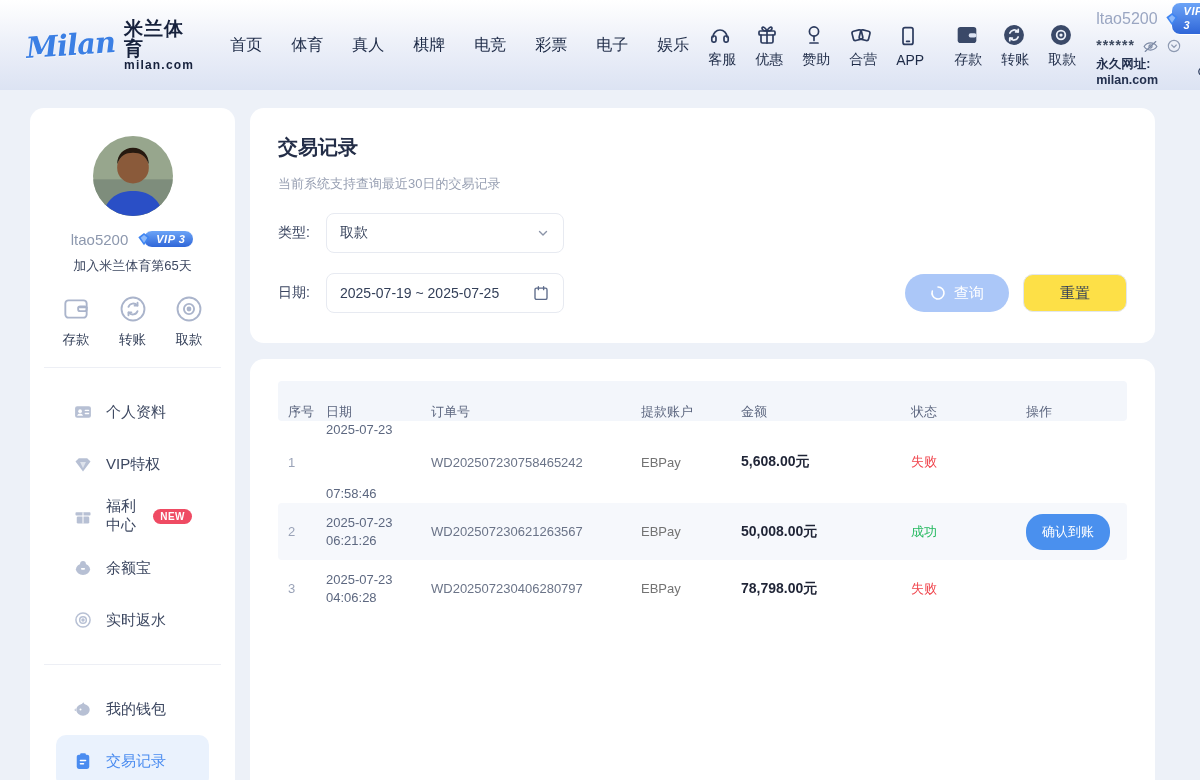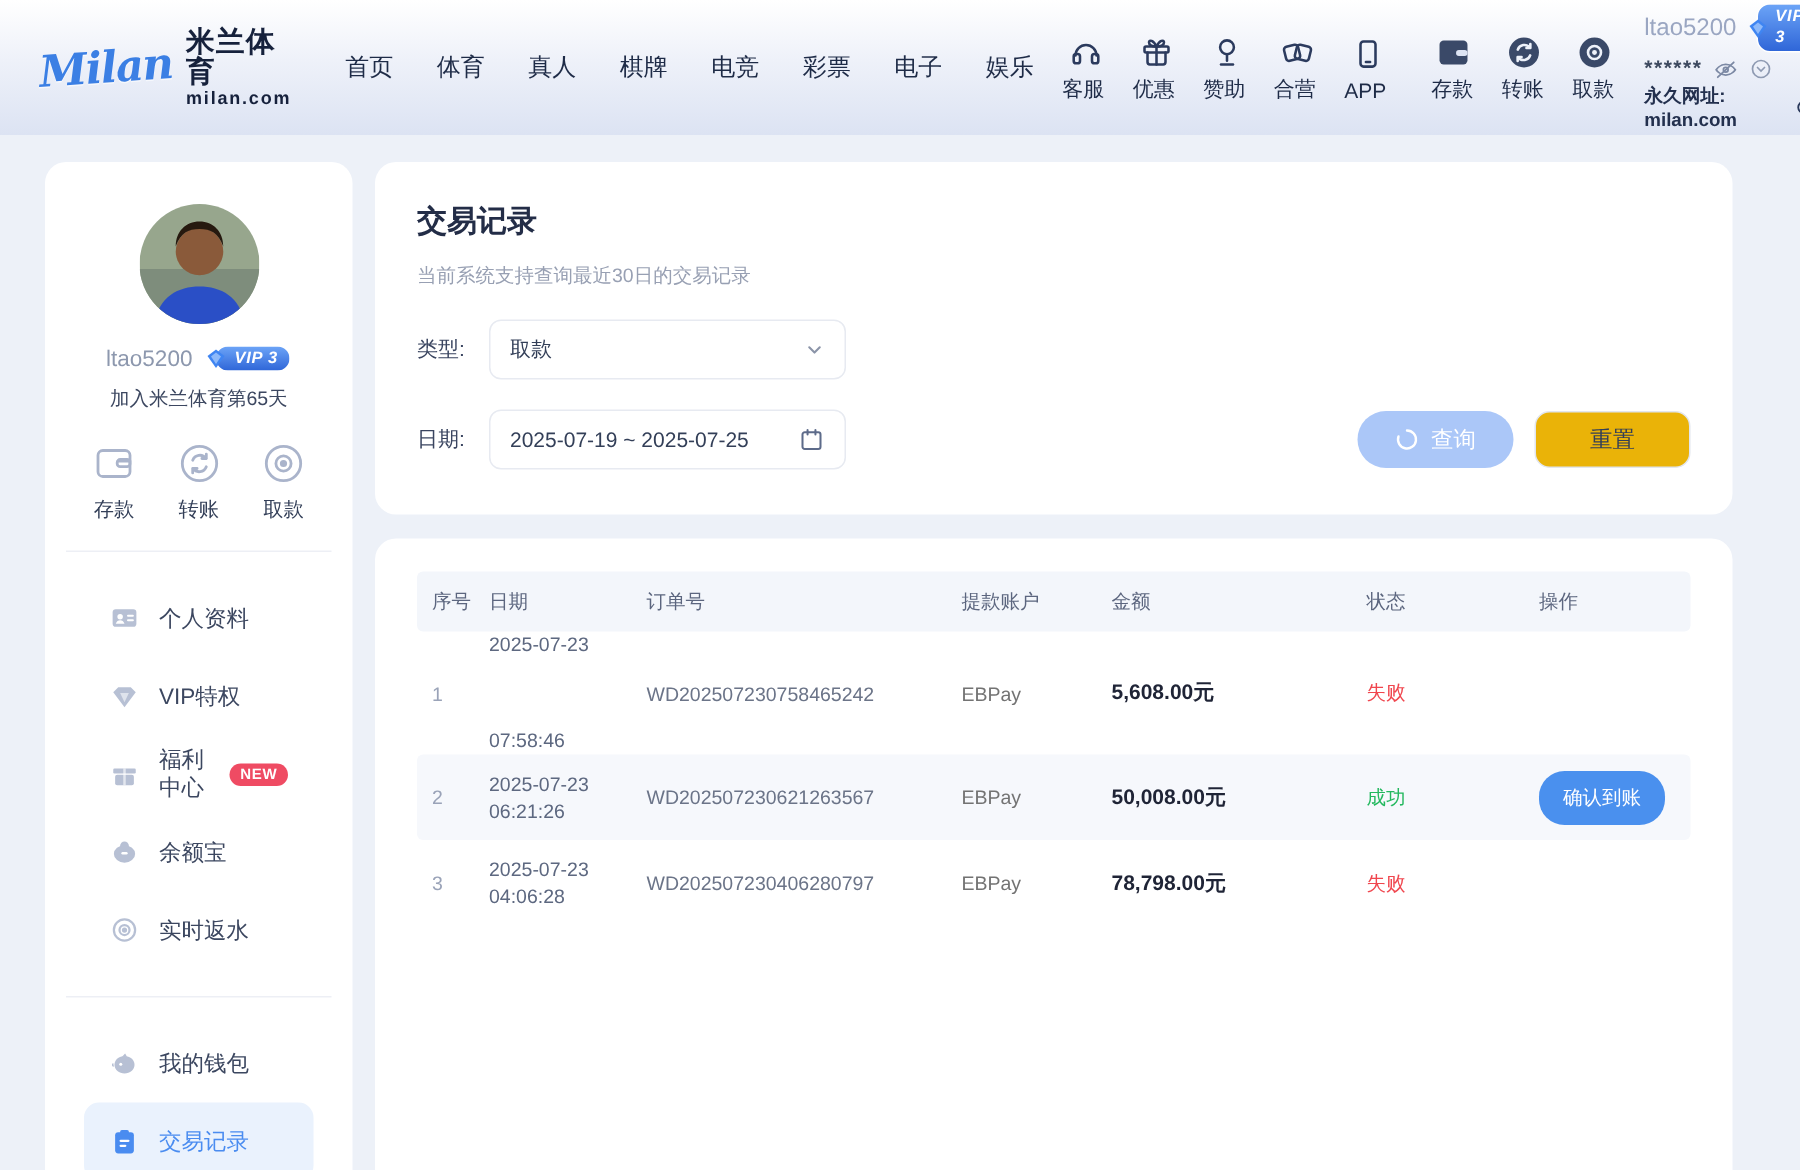--- a/index.html
+++ b/index.html
@@ -22,21 +22,21 @@
     font-size:29px; color:#3b7fe4; transform:rotate(-4deg); letter-spacing:-1px;
     text-shadow:0 1px 0 rgba(255,255,255,.6);
   }
   .logo-text { display:flex; flex-direction:column; line-height:1.05; }
   .logo-cn { font-size:19px; font-weight:800; color:#16213c; letter-spacing:1px;}
   .logo-domain { font-size:12px; font-weight:700; color:#16213c; letter-spacing:1.2px;}
   .nav { display:flex; gap:29px; margin-left:36px; font-size:16px; color:#1e2b47; }
   .nav-item { cursor:pointer; white-space:nowrap; }
 
   .header-right { margin-left:auto; display:flex; align-items:center; }
-  .hact { display:flex; flex-direction:column; align-items:flex-end; margin-left:19px; cursor:pointer; color:#2c3b5e; }
+  .hact { display:flex; flex-direction:column; align-items:flex-start; margin-left:19px; cursor:pointer; color:#2c3b5e; }
   .hact .hact-icn { height:26px; display:flex; align-items:center; }
   .hact .hact-lbl { font-size:14px; color:#1e2b47; margin-top:3px; white-space:nowrap; }
   .hact.filled { color:#3a4968; }
   .hact.first-filled { margin-left:30px; }
 
   .user-block { margin-left:20px; line-height:1.25; }
   .user-row { display:flex; align-items:center; gap:6px; }
   .user-name { font-size:16px; color:#9aa6c2; }
   .vip-badge { display:inline-flex; align-items:center; position:relative; }
   .vip-pill {
@@ -106,31 +106,31 @@
   .range-btn.active {
     color:#4a8cf0; box-shadow:inset 0 0 0 1px #5a97f2; border-left-color:#5a97f2;
   }
   .filter-buttons { margin-left:auto; display:flex; gap:14px; }
   .btn-query {
     width:104px; height:38px; border-radius:19px; background:#abc7f8; color:#fff;
     font-size:15px; display:flex; align-items:center; justify-content:center; gap:8px;
     cursor:pointer; border:none;
   }
   .btn-reset {
-    width:104px; height:38px; border-radius:10px; background:#eab308; color:#333f58;
+    width:104px; height:38px; border-radius:10px; background:#fde047; color:#333f58;
     font-size:15px; display:flex; align-items:center; justify-content:center;
     border:1px solid #e2e6ee; cursor:pointer;
   }
   .spinner { animation:spin 1s linear infinite; }
   @keyframes spin { to { transform:rotate(360deg); } }
 
   
   .table-card { padding:22px 28px; flex:1; }
   .thead {
-    display:flex; align-items:center; background:#f3f6fb; border-radius:4px;
+    display:flex; align-items:flex-end; background:#f3f6fb; border-radius:4px;
     height:40px; font-size:13px; color:#5c667f;
   }
   .trow { display:flex; align-items:center; min-height:57px; font-size:13px; }
   .trow.striped { background:#f6f8fc; border-radius:4px; }
   .c-no { width:48px; padding-left:10px; }
   .c-date { width:105px; }
   .c-order { width:210px; }
   .c-account { width:100px; }
   .c-amount { width:170px; }
   .c-status { width:115px; }

